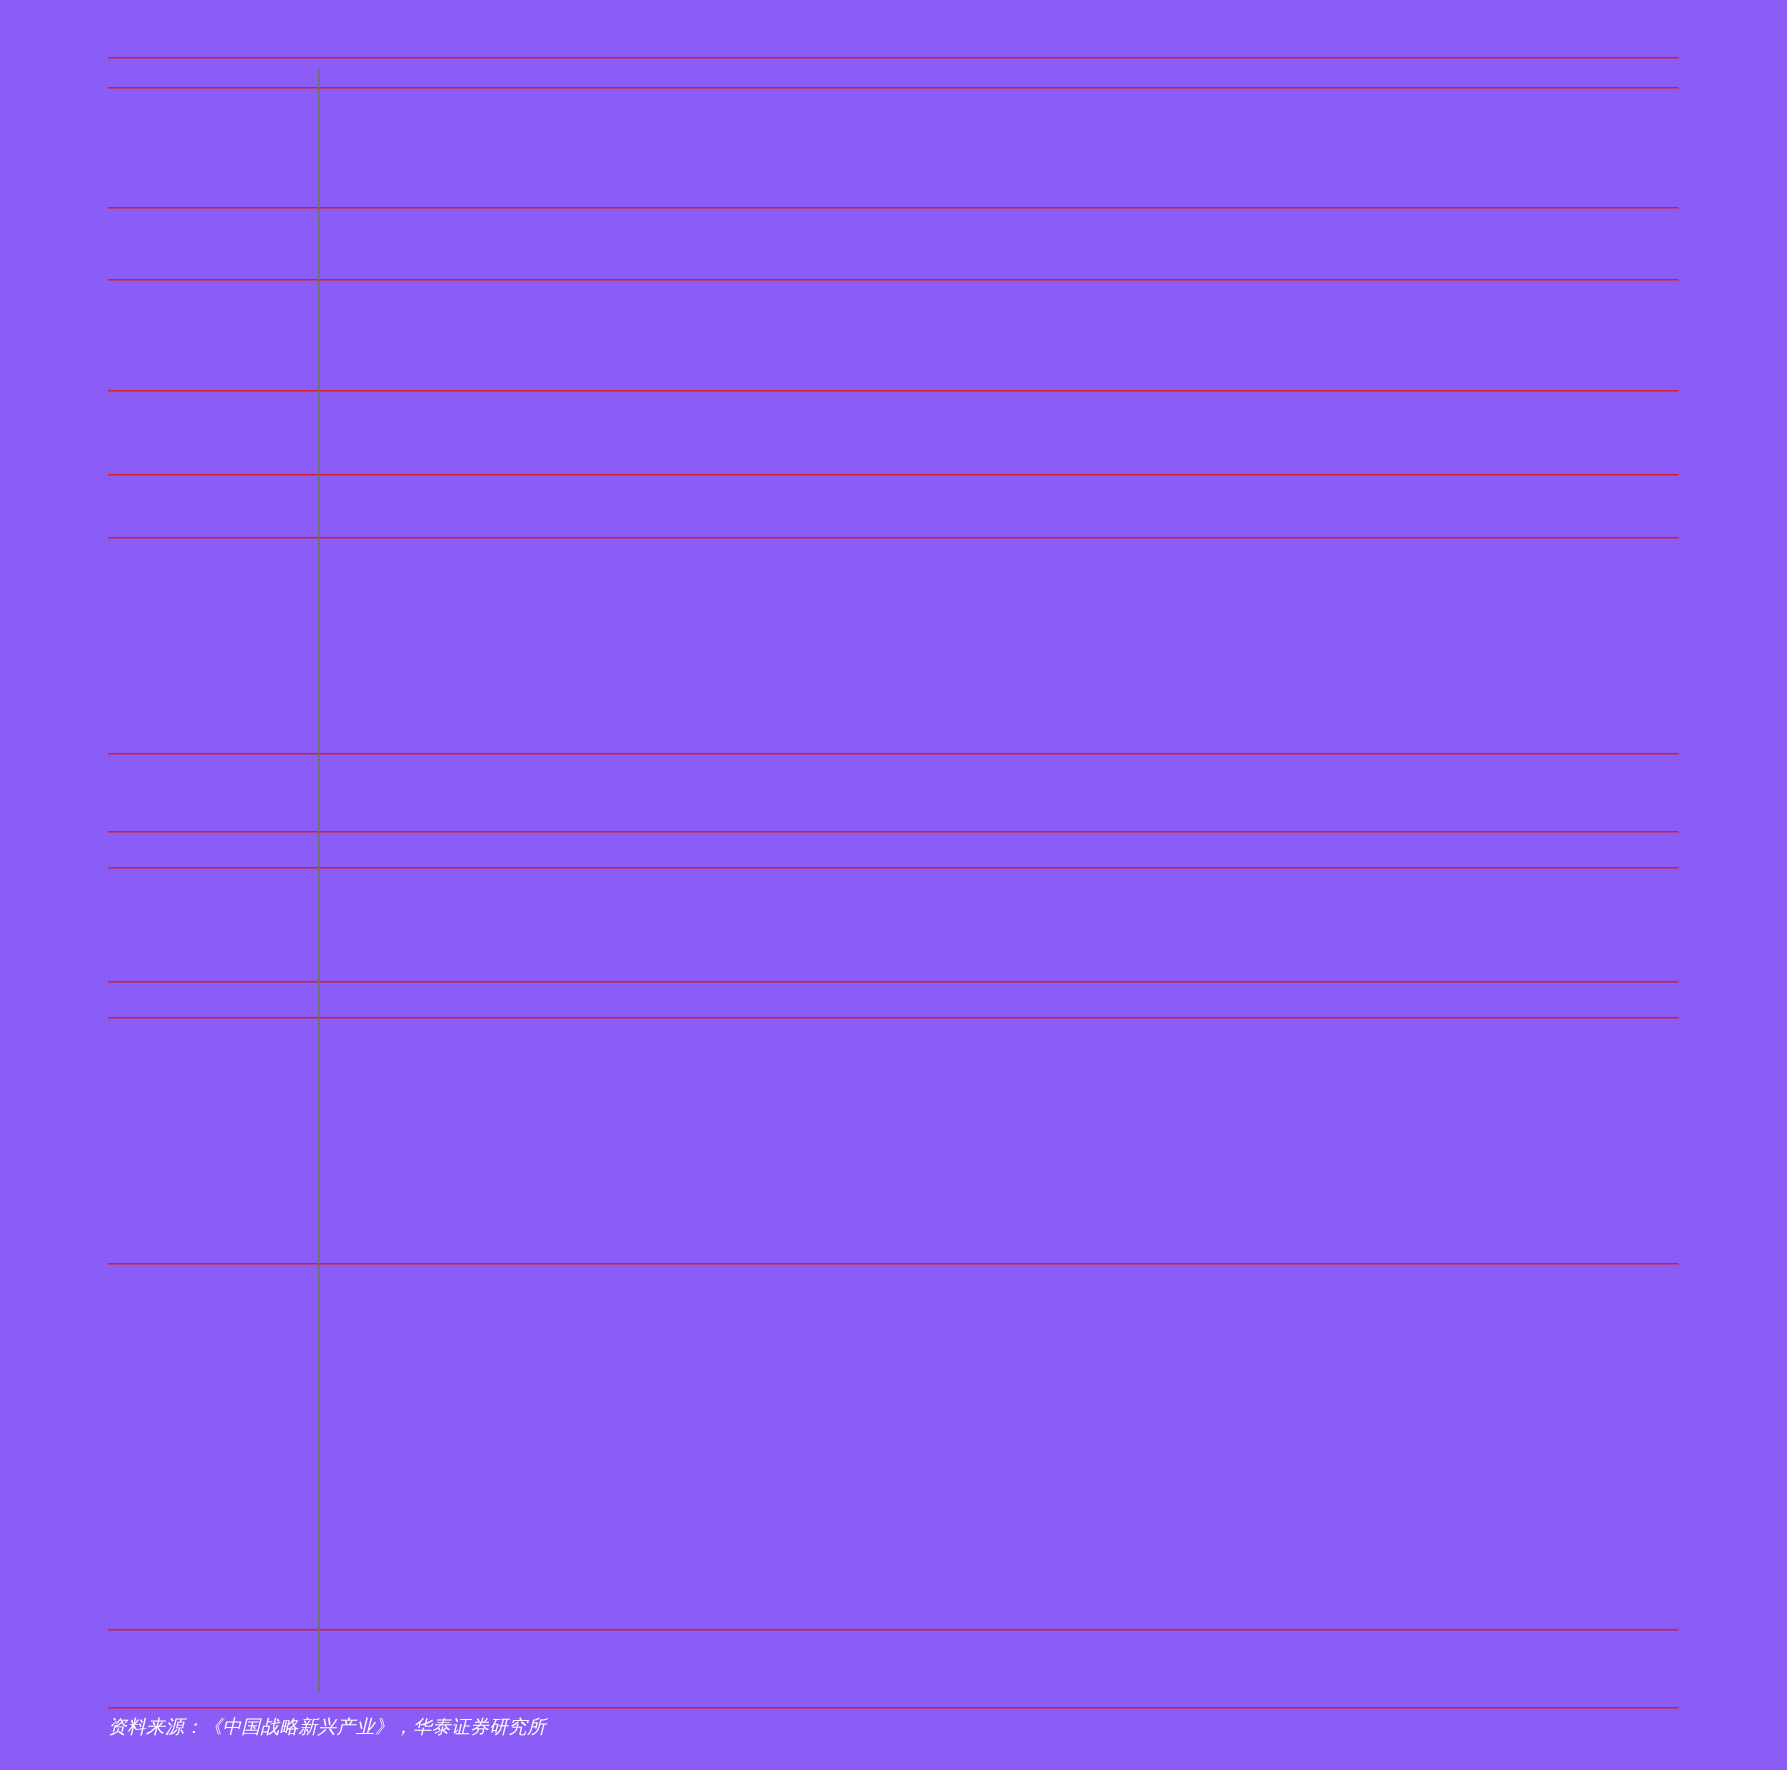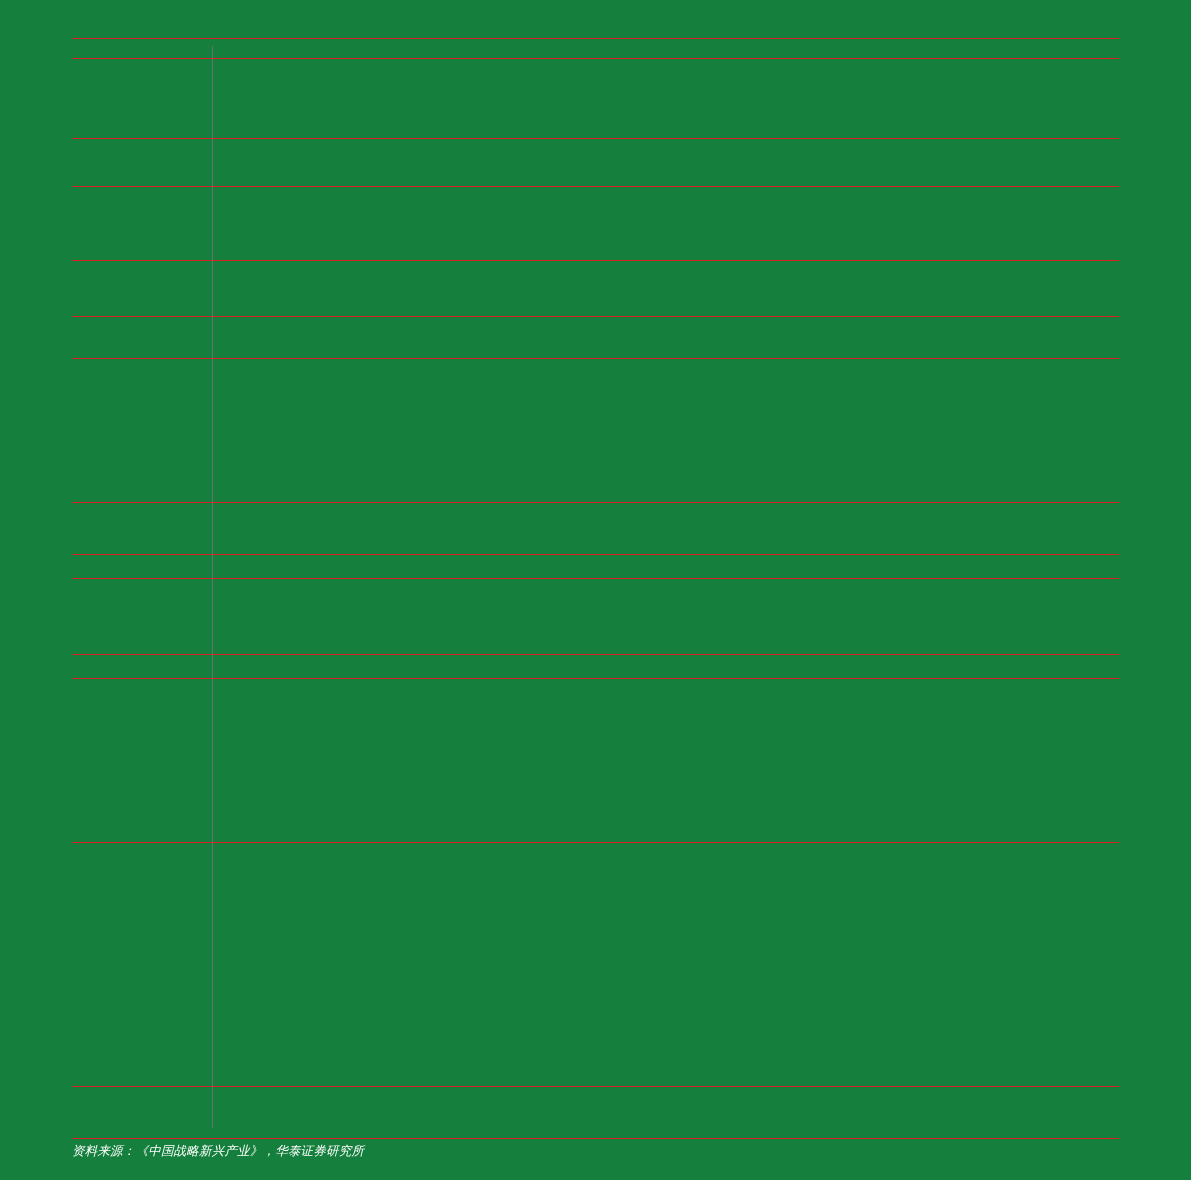--- a/index.html
+++ b/index.html
@@ -15,21 +15,21 @@
     color: #ffffff;
     overflow: hidden;
   }
 
   #page {
     position: absolute;
     left: 0;
     top: 0;
     width: 1191px;
     height: 1180px;
-    background: #15803d;
+    background: #8b5cf6;
   }
 
   
   #table-wrap {
     position: absolute;
     left: 72px;
     top: 38px;
     width: 1047px;
     height: 1100px;
   }

